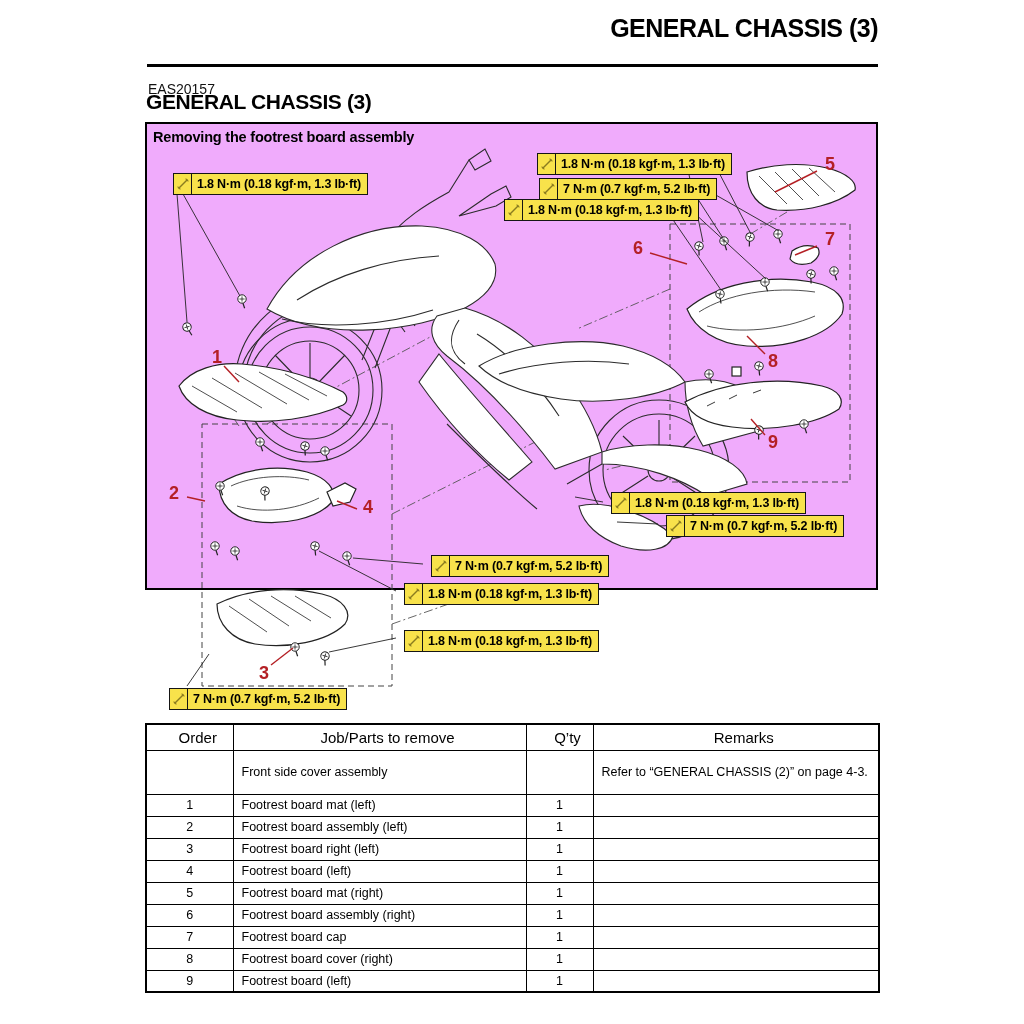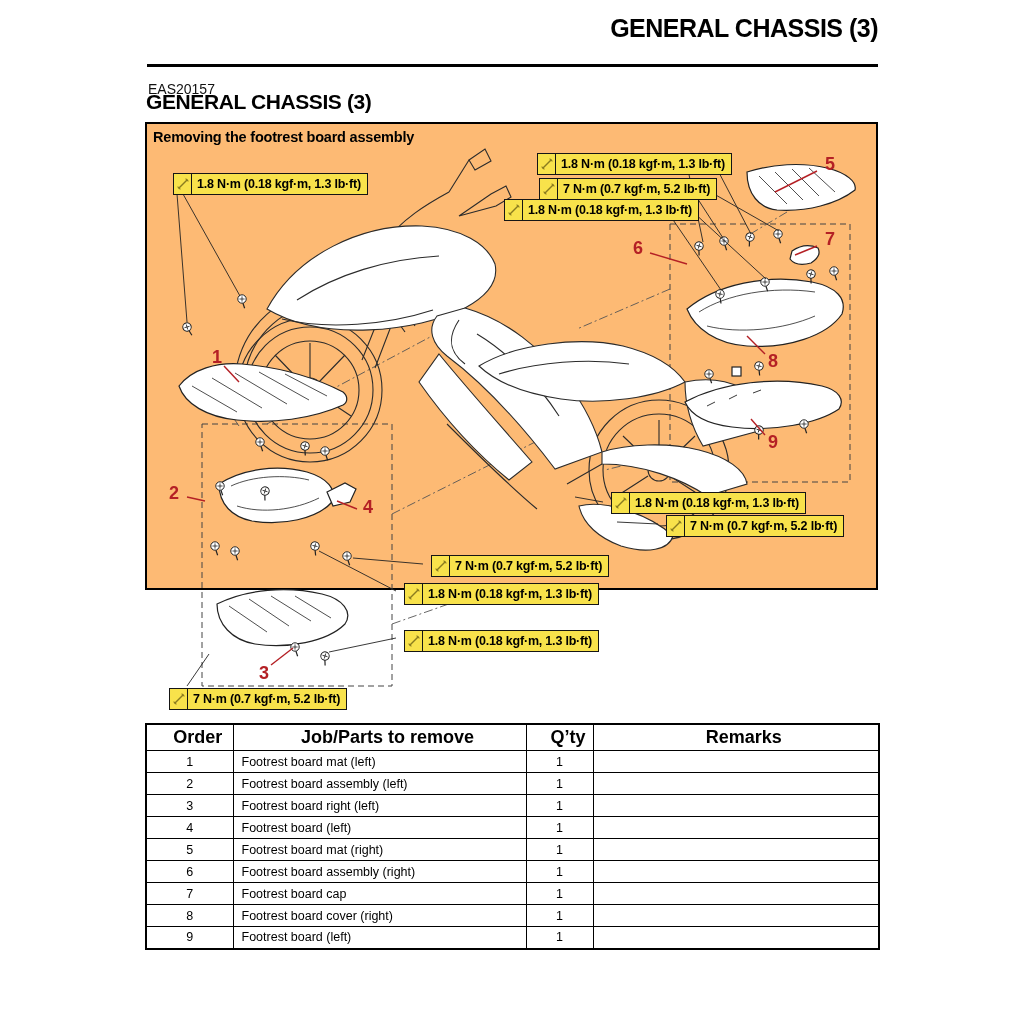--- a/index.html
+++ b/index.html
@@ -15,21 +15,21 @@
   }
   .header-rule{position:absolute;top:64px;left:147px;width:731px;height:3px;background:#000;}
   .eas-code{position:absolute;top:81px;left:148px;font-size:14px;color:#111;}
   .section-title{
     position:absolute;top:90px;left:146px;
     font-size:21px;font-weight:bold;letter-spacing:-0.4px;
   }
   
   .figure{
     position:absolute;left:145px;top:122px;width:733px;height:468px;
-    border:2px solid #000;box-sizing:border-box;background:#fdba74;
+    border:2px solid #000;box-sizing:border-box;background:#f0abfc;
   }
   .figure-caption{
     position:absolute;left:6px;top:5px;
     font-size:14.5px;font-weight:bold;letter-spacing:-0.2px;
   }
   .diagram-svg{position:absolute;left:0;top:0;}
   
   .tq{
     position:absolute;display:inline-flex;align-items:stretch;
     background:#f8e24b;border:1.5px solid #151515;height:20px;
@@ -50,21 +50,21 @@
     position:absolute;left:145px;top:723px;width:733px;
     border-collapse:collapse;table-layout:fixed;
     font-size:12.5px;
   }
   .parts-table th,.parts-table td{
     border:1px solid #000;padding:2px 8px;vertical-align:middle;
     overflow:hidden;
   }
   .parts-table{border:2px solid #000;}
   .parts-table thead tr{height:26px;}
-  .parts-table th{font-weight:bold;text-align:center;font-size:18px;padding-left:24px;}
+  .parts-table th{font-weight:normal;text-align:center;font-size:15px;padding-left:24px;}
   .parts-table tbody tr{height:22px;}
   .parts-table tbody tr.tall{height:44px;}
   .c-center{text-align:center;}
   .c-left{text-align:left;}
 </style>
 </head>
 <body>
 
 <div class="page-header-title">GENERAL CHASSIS (3)</div>
 <div class="header-rule"></div>
@@ -334,20 +334,26 @@
   </colgroup>
   <thead>
     <tr>
       <th>Order</th>
       <th>Job/Parts to remove</th>
       <th>Q’ty</th>
       <th>Remarks</th>
     </tr>
   </thead>
   <tbody>
+    <tr class="tall">
+      <td class="c-center"></td>
+      <td class="c-left">Front side cover assembly</td>
+      <td class="c-center"></td>
+      <td class="c-left">Refer to “GENERAL CHASSIS (2)” on page 4-3.</td>
+    </tr>
     <tr>
       <td class="c-center">1</td>
       <td class="c-left">Footrest board mat (left)</td>
       <td class="c-center">1</td>
       <td class="c-left"></td>
     </tr>
     <tr>
       <td class="c-center">2</td>
       <td class="c-left">Footrest board assembly (left)</td>
       <td class="c-center">1</td>

